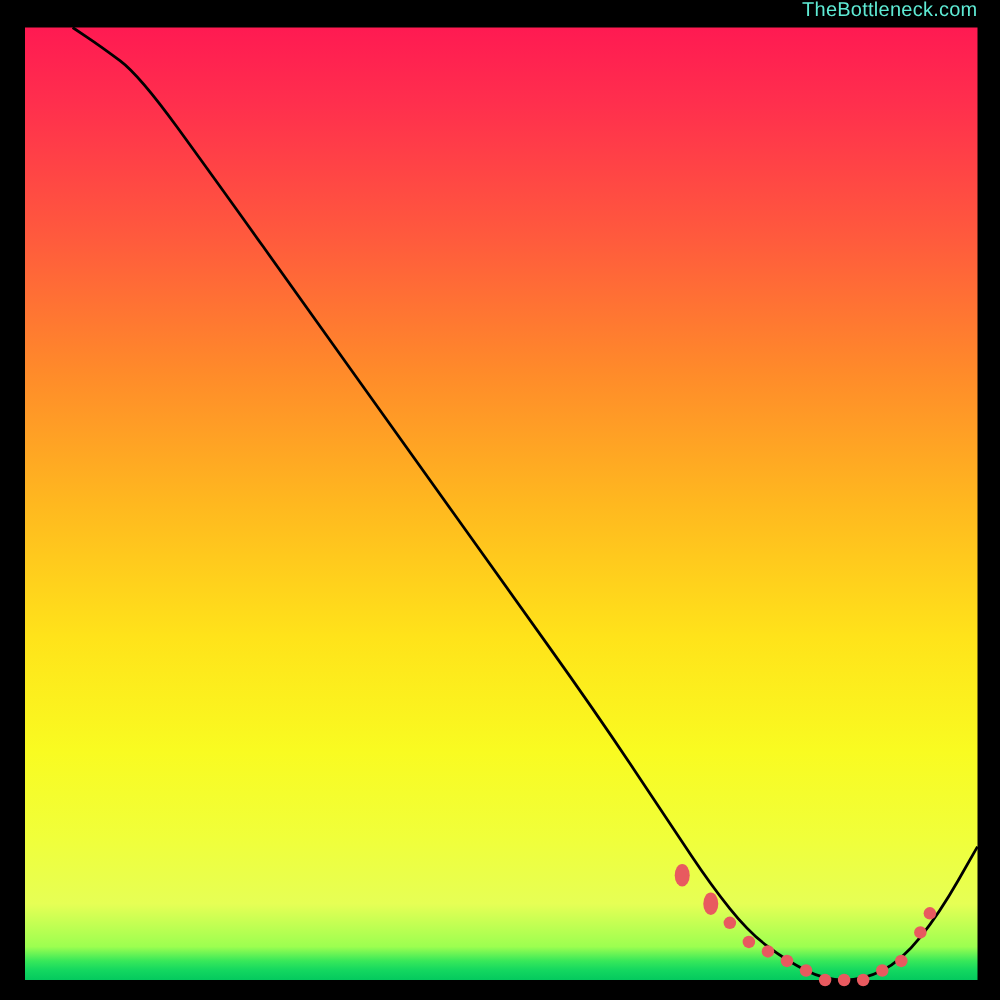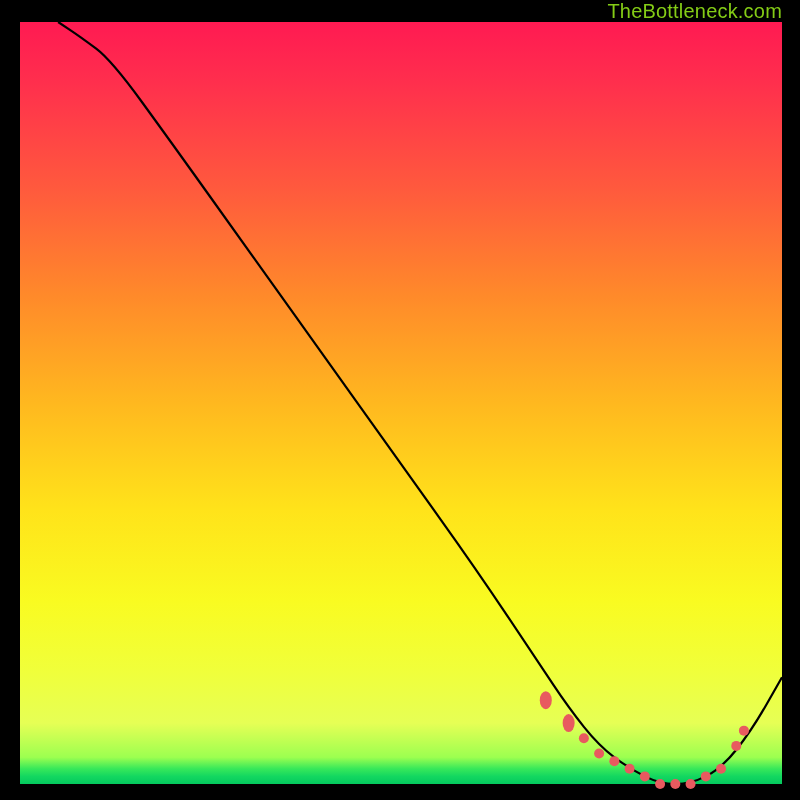--- a/index.html
+++ b/index.html
@@ -37,22 +37,22 @@
       #9cff50 96.5%,
       #37e85a 98%,
       #13d760 99%,
       #04c95e 100%
     );
   }
   .watermark {
     position: absolute;
     top: 0px;
     right: 18px;
-    color: #84cc16;
-    font-size: 20px;
+    color: #5eead4;
+    font-size: 16px;
     font-weight: 400;
     letter-spacing: 0.2px;
     user-select: none;
   }
   svg.curve {
     position: absolute;
     left: 0;
     top: 0;
     width: 762px;
     height: 762px;

